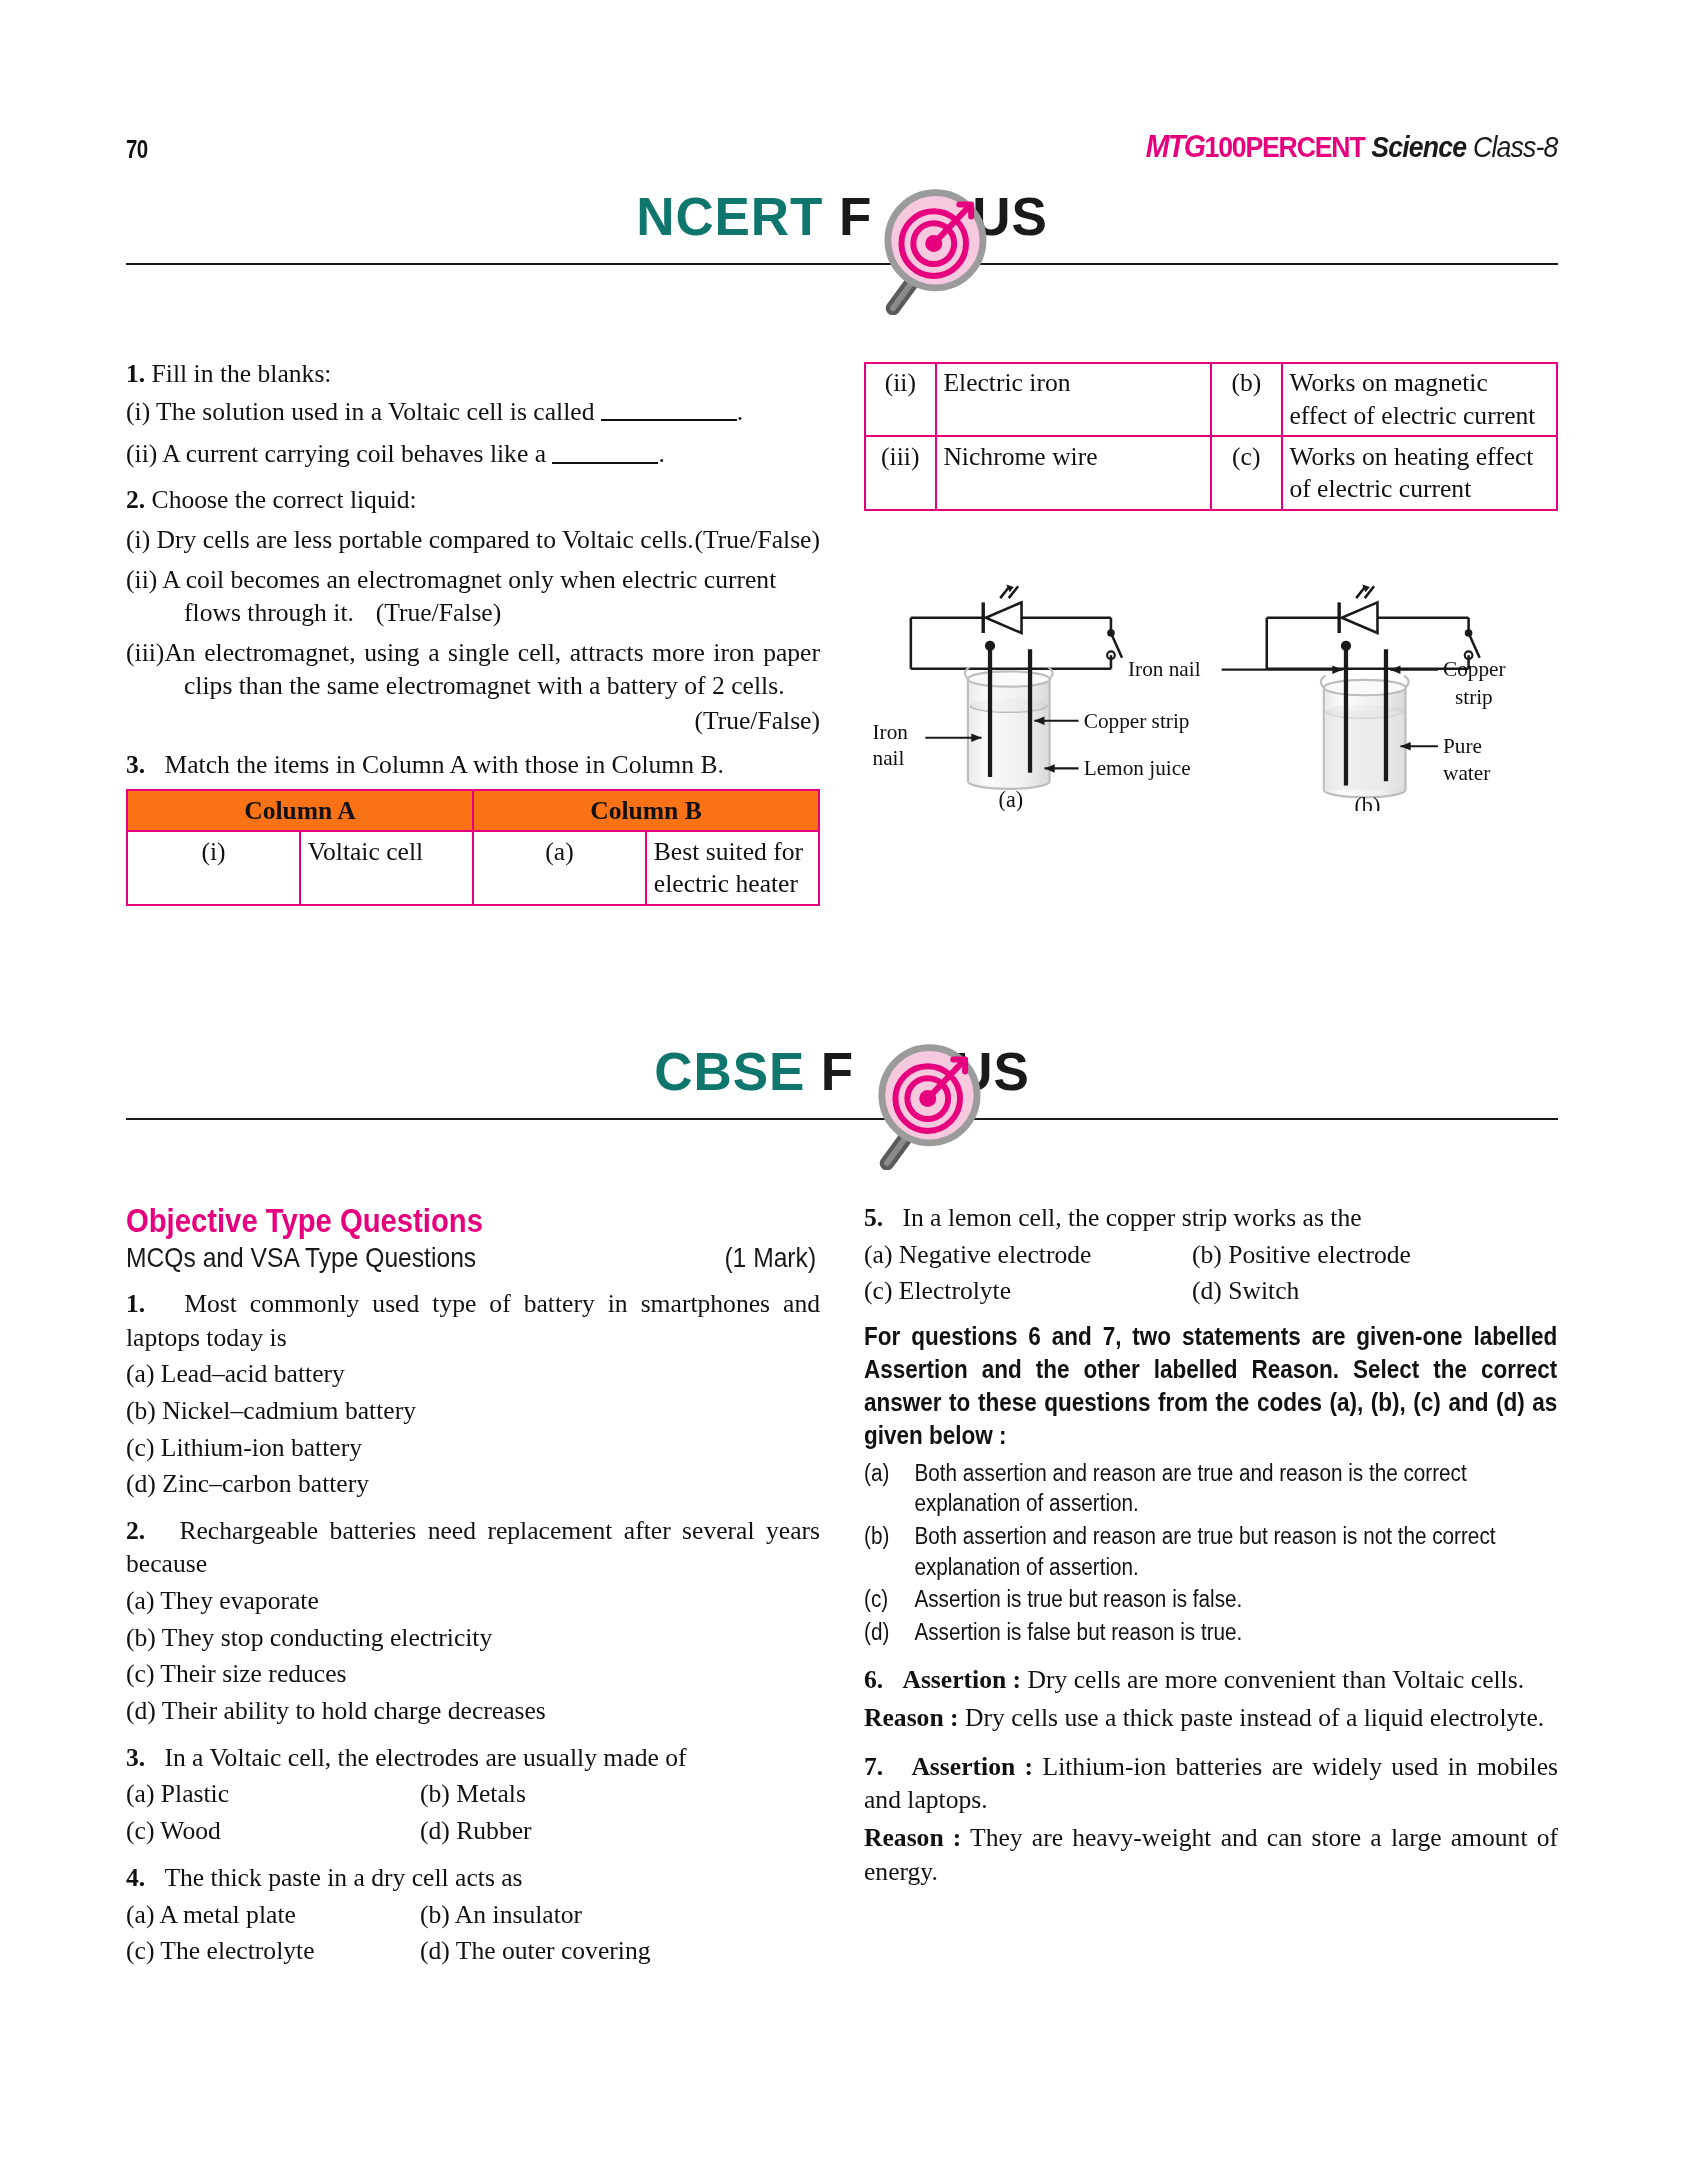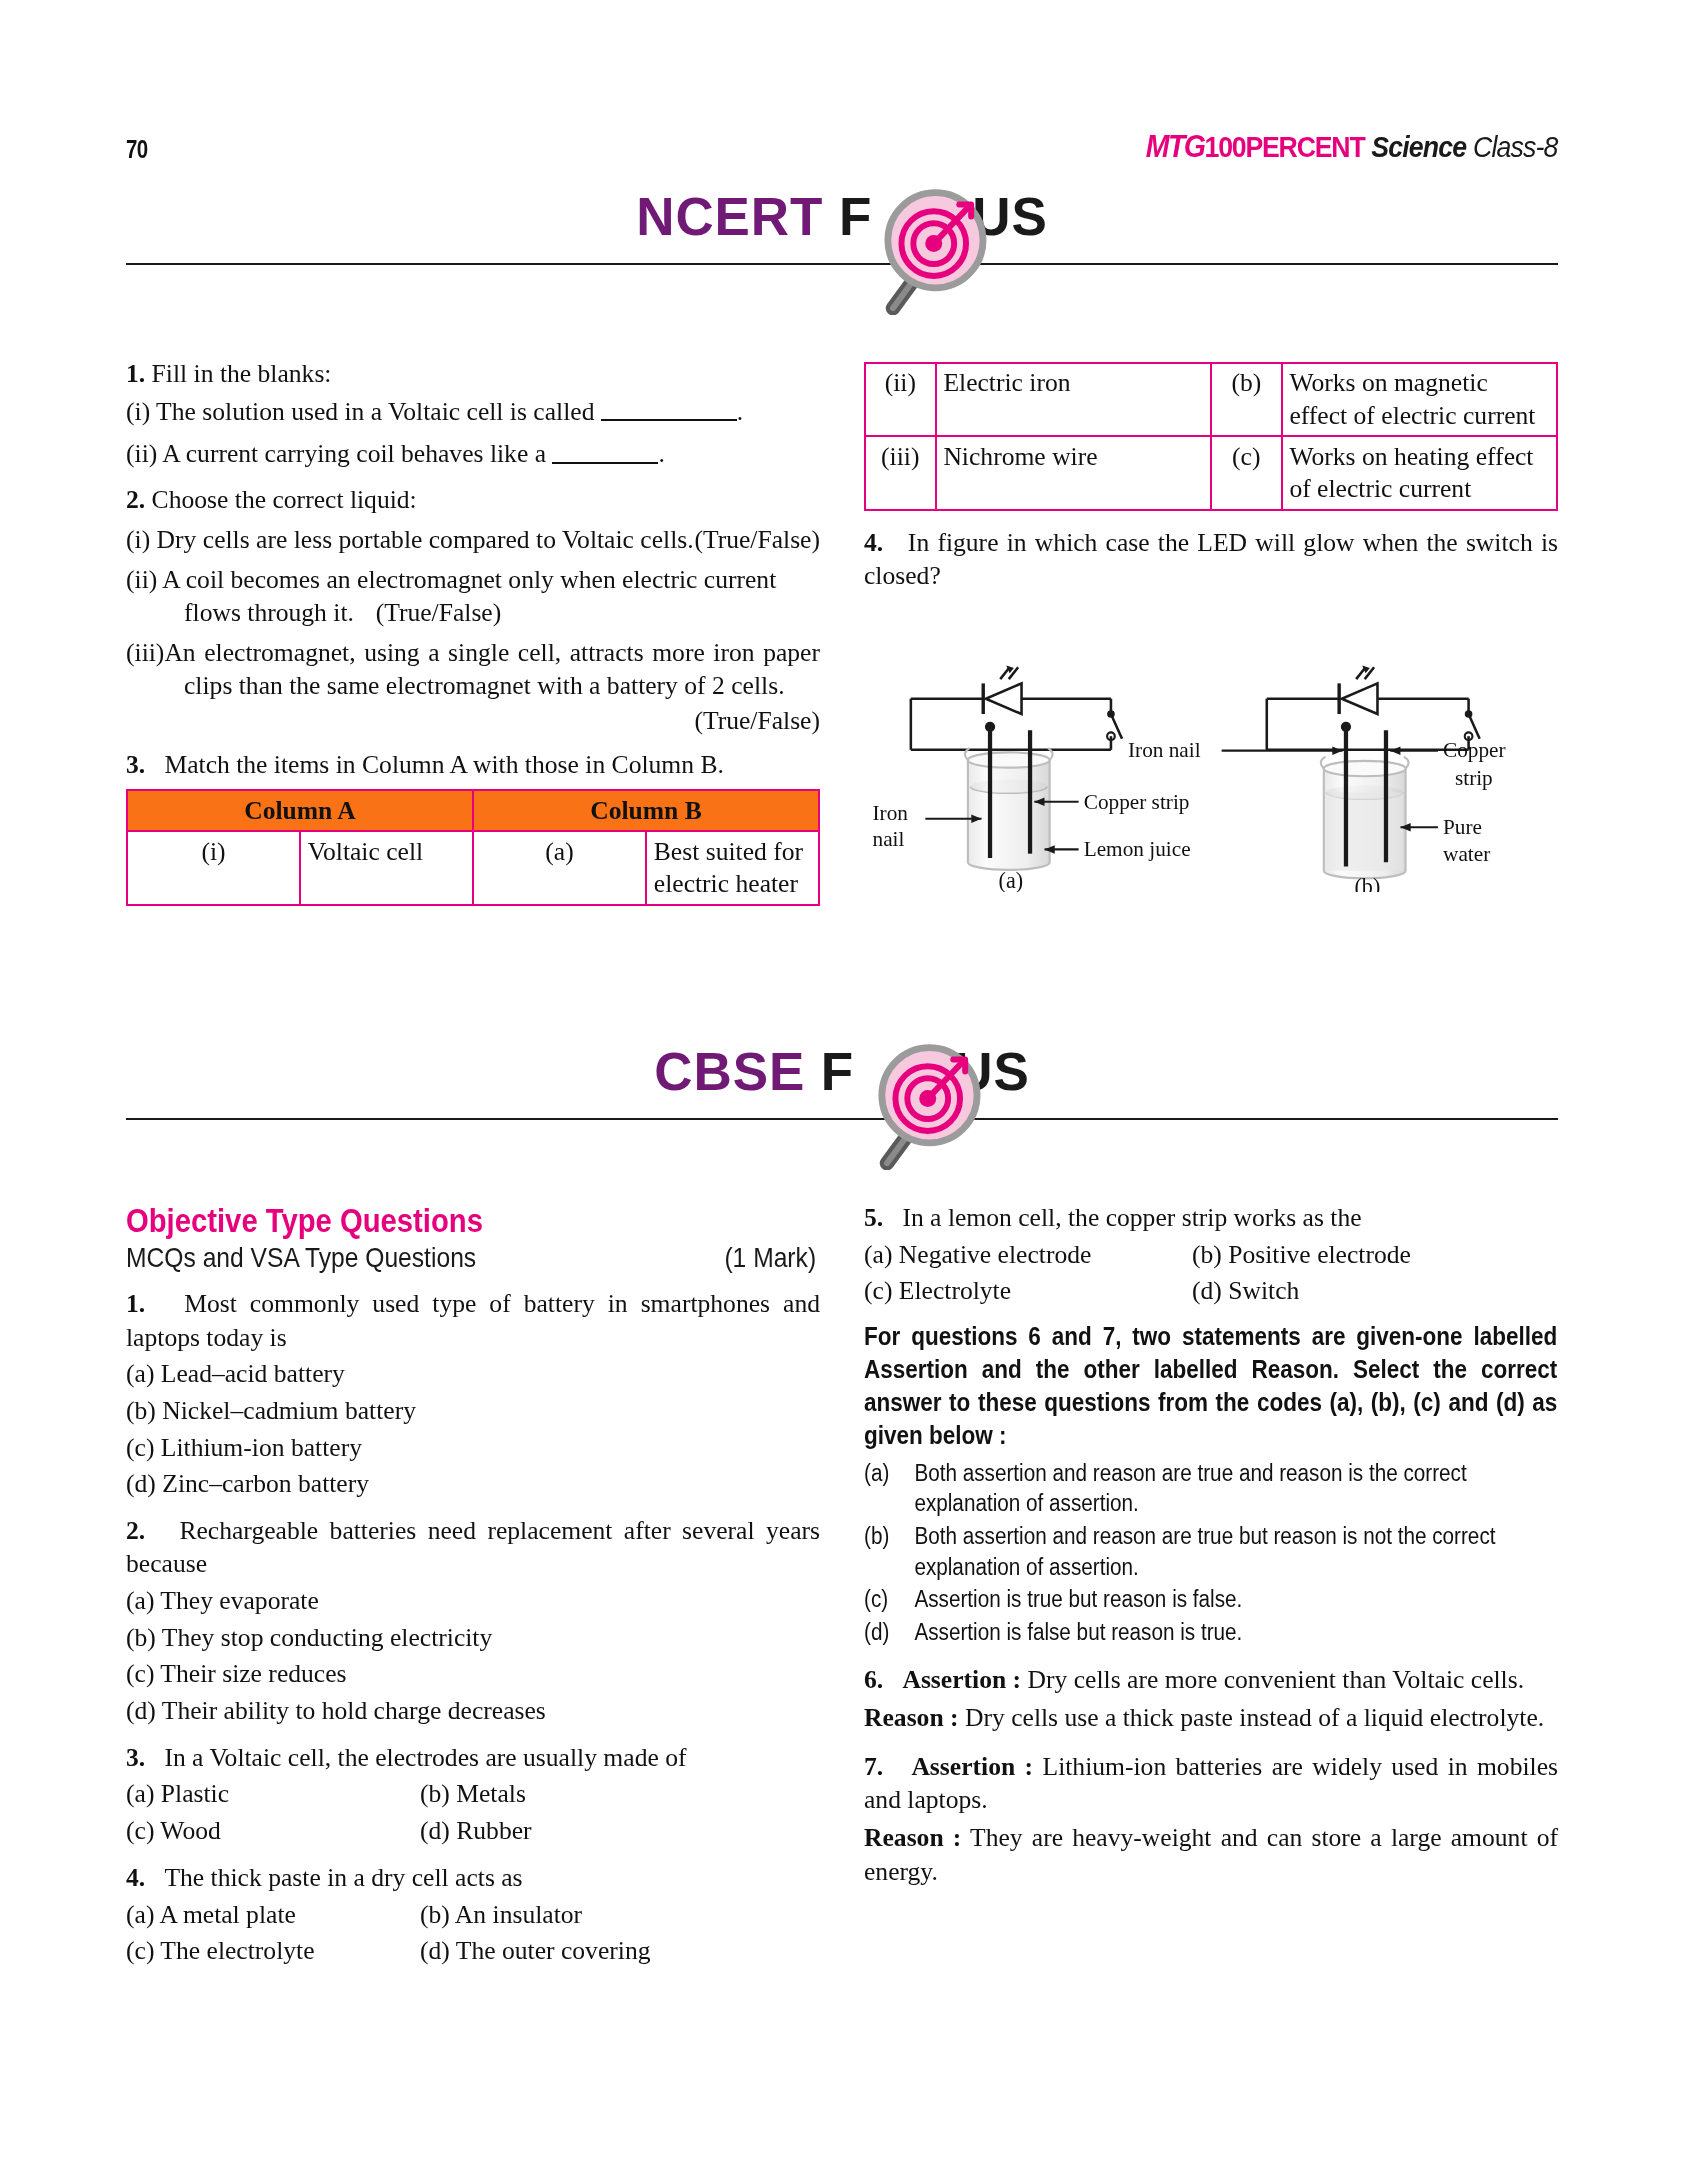--- a/index.html
+++ b/index.html
@@ -51,21 +51,21 @@
     border-top:2.6px solid #1a1a1a;
   }
   .banner .word {
     position:absolute; left:50%; top:0; transform:translateX(-50%);
     white-space:nowrap;
     font-family:"Liberation Sans", sans-serif;
     font-weight:bold; font-size:53px; letter-spacing:0.9px;
     z-index:3;
     background:#ffffff; padding:0 3.4px;
   }
-  .banner .word .p { color:#701a75; }
+  .banner .word .p { color:#0f766e; }
   .banner .word .b { color:#1a1a1a; }
   .banner .word .gap { display:inline-block; width:61px; }
   .banner .glass { position:absolute; z-index:4; }
 
   
   .col { position:absolute; width:694px;margin-top:32px; }
   .colL { left:126px; }
   .colR { left:864px; }
 
   .q { font-size:25.6px; line-height:1.30; margin-bottom:3.4px; }
@@ -228,24 +228,20 @@
       </tr>
       <tr>
         <td class="c-rom">(iii)</td>
         <td>Nichrome wire</td>
         <td class="c-let">(c)</td>
         <td>Works on heating effect of electric current</td>
       </tr>
     </tbody>
       </table>
 
-    <div class="q just" style="margin-top:15.3px;">
-      <span class="num">4.</span>
-      &nbsp;&nbsp;<span>In figure in which case the LED will glow when the switch is closed?</span>
-    </div>
 
     <svg width="694" height="281" viewBox="0 0 815 330" style="margin-top:19px;">
       <defs>
         <linearGradient id="glassA" x1="0" y1="0" x2="1" y2="0">
           <stop offset="0%" stop-color="#e9e9e9"></stop>
           <stop offset="22%" stop-color="#fbfbfb"></stop>
           <stop offset="72%" stop-color="#eeeeee"></stop>
           <stop offset="100%" stop-color="#d8d8d8"></stop>
         </linearGradient>
         <linearGradient id="liqA" x1="0" y1="0" x2="1" y2="0">

